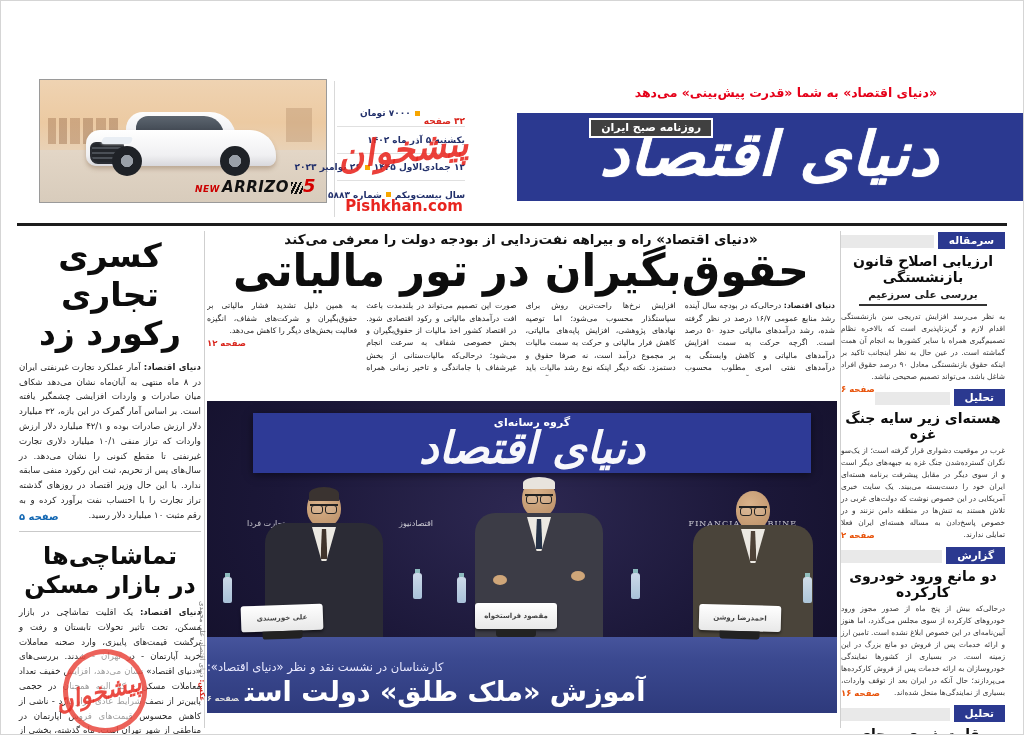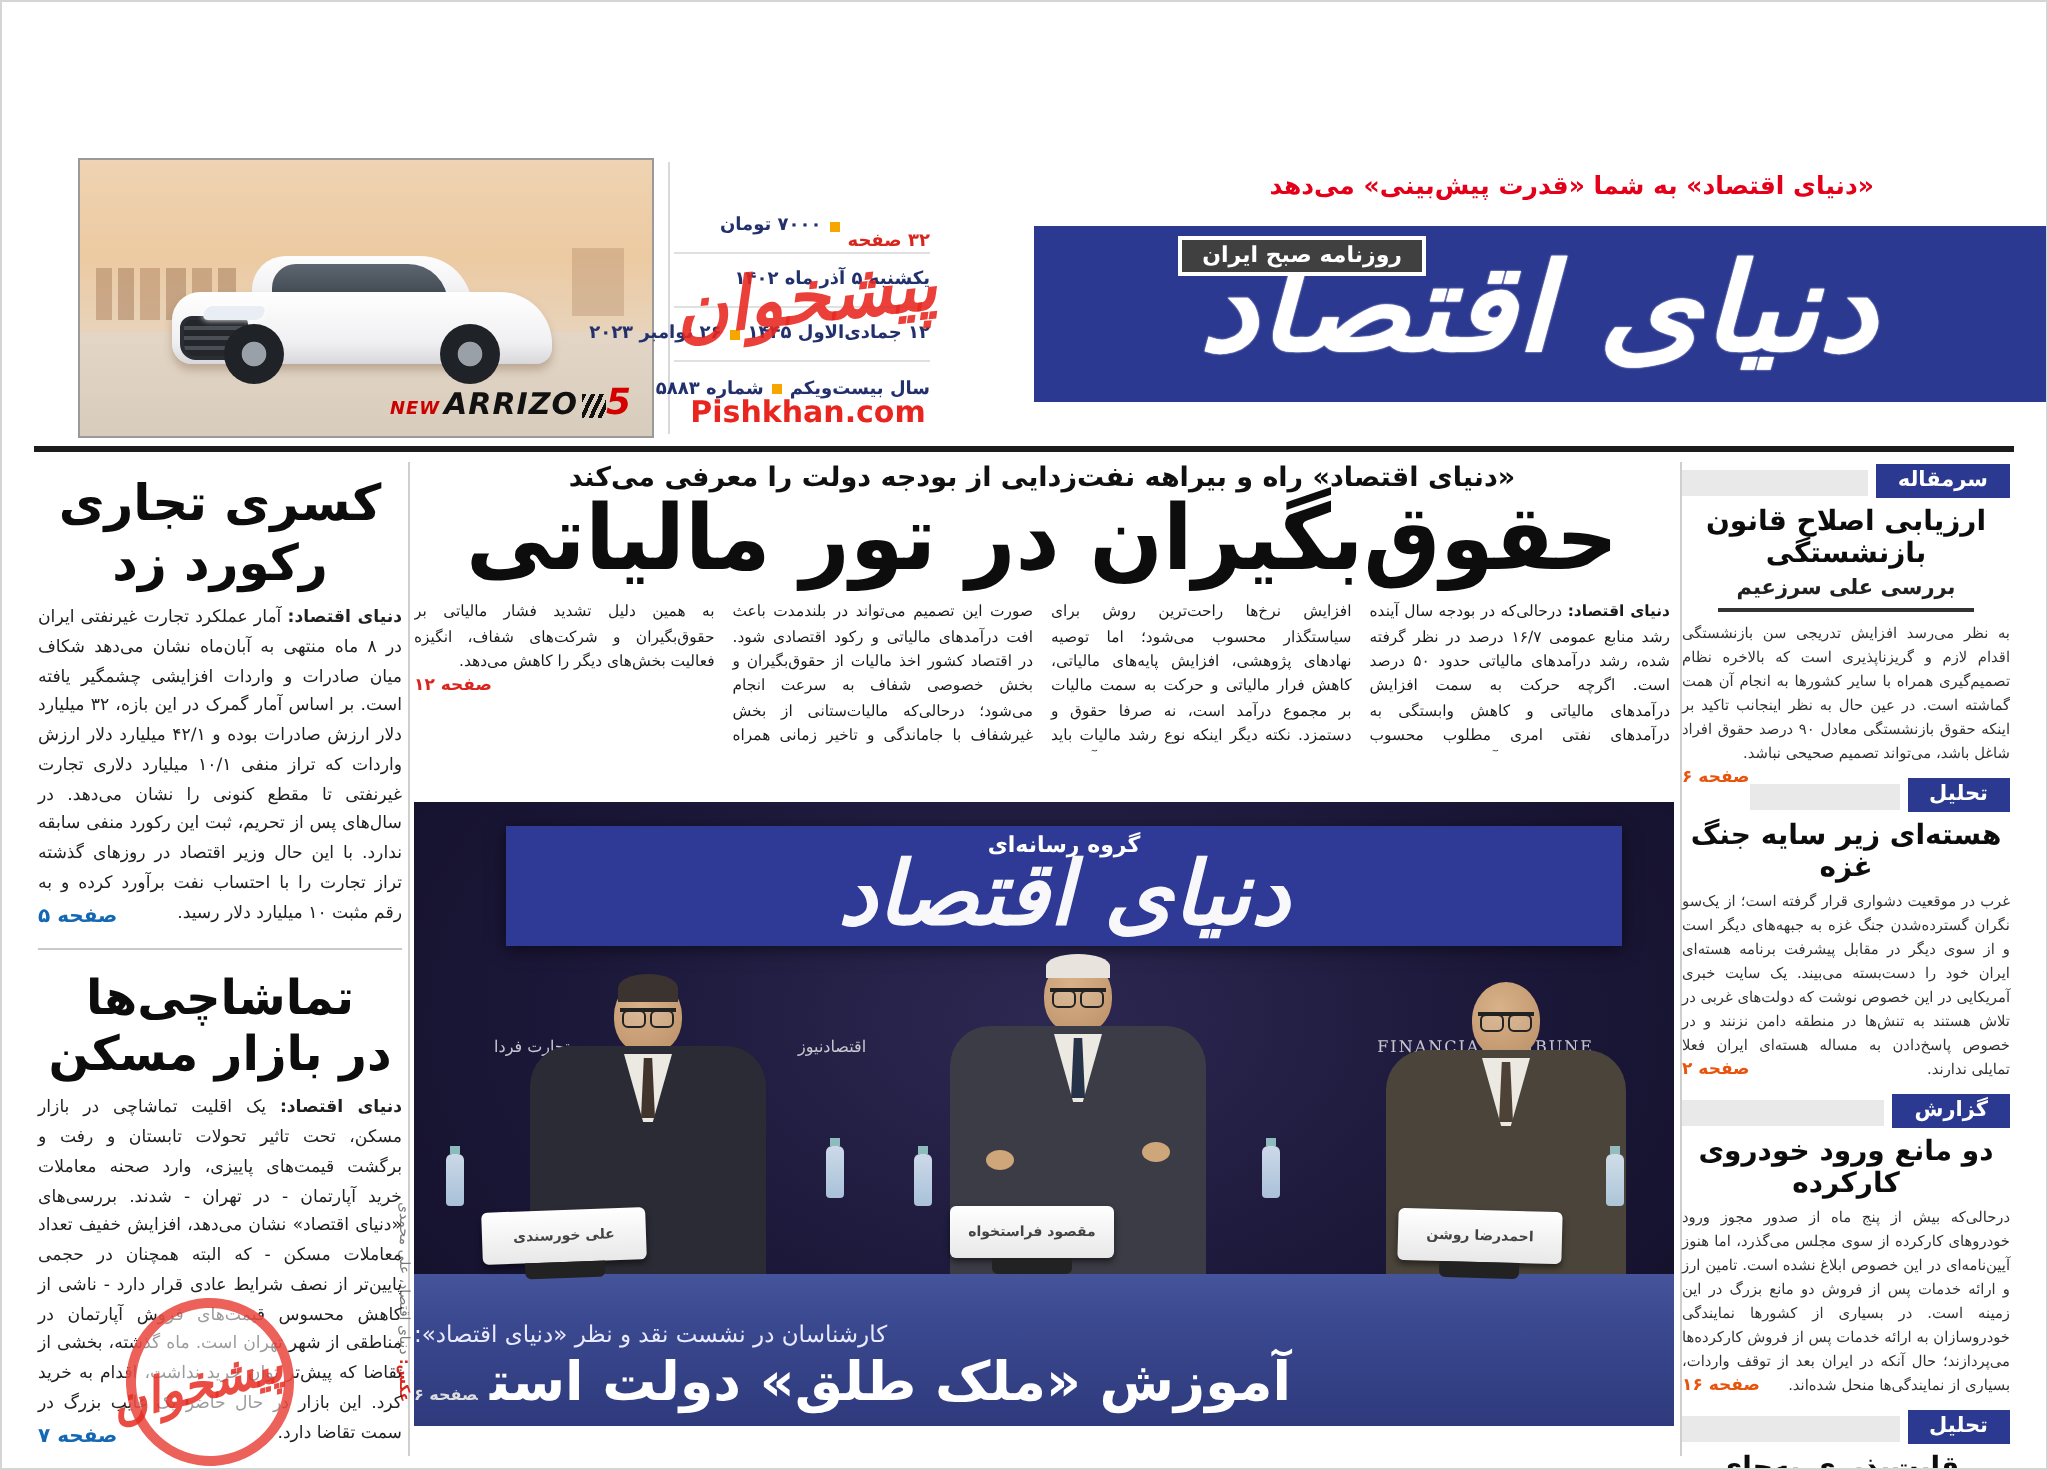--- a/index.html
+++ b/index.html
@@ -1,21 +1,21 @@
 <!DOCTYPE html>
 <html lang="fa" dir="rtl"><head>
 <meta charset="utf-8">
 <style>
   * { margin:0; padding:0; box-sizing:border-box; }
   body { background:#e9e9e9; font-family:"DejaVu Sans", sans-serif; }
   .page { position:relative; width:1024px; height:735px; background:#fff; overflow:hidden;
           border:1px solid #d5d5d5; direction:rtl; }
 
   
-  .ad { position:absolute; left:38px; top:78px; width:288px; height:140px; border:1px solid #9a9a9a;
+  .ad { position:absolute; left:38px; top:78px; width:288px; height:124px; border:1px solid #9a9a9a;
         background:linear-gradient(180deg,#efd3b2 0%,#eccaa2 35%,#e8d3ba 62%,#efe8de 82%,#e8e2d8 100%); overflow:hidden; }
   .ad .bld { position:absolute; bottom:58px; left:8px; width:70px; height:26px; opacity:.55;
              background:linear-gradient(90deg,#b08663 0 8px,transparent 0 11px,#a87f5e 0 19px,transparent 0 22px,#b58a66 0 32px,transparent 0 35px,#a87f5e 0 45px,transparent 0 48px,#b08663 0 58px,transparent 0 61px,#a87f5e 0 70px); }
   .ad .bld2 { position:absolute; bottom:60px; right:14px; width:26px; height:34px; opacity:.35; background:#b08663; }
   .ad .ground { position:absolute; bottom:0; left:0; right:0; height:52px; background:linear-gradient(180deg,#e3d6c6,#d8ccbc); }
   .car { position:absolute; left:46px; bottom:26px; width:190px; height:62px; }
   .car .body { position:absolute; bottom:10px; left:0; width:190px; height:36px; background:linear-gradient(180deg,#ffffff,#f0f0f2 70%,#d8d8dc); border-radius:14px 26px 8px 10px; box-shadow:0 3px 4px rgba(120,90,60,.35); }
   .car .cabin { position:absolute; bottom:38px; left:40px; width:110px; height:26px; background:linear-gradient(180deg,#fdfdfd,#ececf0); border-radius:22px 34px 0 0; }
   .car .glass { position:absolute; bottom:40px; left:50px; width:88px; height:20px; background:linear-gradient(180deg,#5d6670,#3a414b); border-radius:18px 30px 0 0; }
   .car .grille { position:absolute; bottom:12px; left:4px; width:34px; height:22px; background:repeating-linear-gradient(180deg,#23262b 0 3px,#4a4f56 3px 5px); border-radius:6px 4px 4px 8px; border:2px solid #2a2d33; }
@@ -94,21 +94,21 @@
   .ph-caption { position:absolute; left:0; right:0; bottom:6px; text-align:left; color:#fff; }
   .ph-kicker { font-size:11.5px; color:#e9e9ff; margin-bottom:2px; }
   .ph-hl { font-size:27px; font-weight:900; }
   .ph-pg { font-size:8px; color:#ddd; margin-right:6px; }
   .credit { position:absolute; left:197px; top:600px; writing-mode:vertical-rl; font-size:7px; color:#777; letter-spacing:1px; }
   .credit b { color:#d9251c; }
 
   
   .lrail { position:absolute; left:18px; top:233px; width:182px; }
   .a-kicker { text-align:center; font-size:9.3px; font-weight:bold; color:#111; }
-  .a-hl { text-align:center; font-size:25px; font-weight:900; line-height:1.18; color:#0d0d0d; margin:3px 0 6px; }
+  .a-hl { text-align:center; font-size:33px; font-weight:900; line-height:1.18; color:#0d0d0d; margin:3px 0 6px; }
   .a-hl2 { font-size:24px; }
   .a-body { font-size:8.6px; line-height:1.72; text-align:justify; color:#222; }
   .a-body b { font-weight:bold; }
   .lr-sep { border-top:1px solid #c9c9c9; margin:9px 0 10px; }
 
   .stamp { position:absolute; left:62px; top:648px; width:84px; height:84px; border-radius:50%;
            background:rgba(255,255,255,.55); border:5px solid rgba(230,45,35,.75); transform:rotate(-14deg);
            color:rgba(230,45,35,.85); font-size:24px; font-weight:bold; font-style:italic; text-align:center; line-height:74px; pointer-events:none; }
 
   

